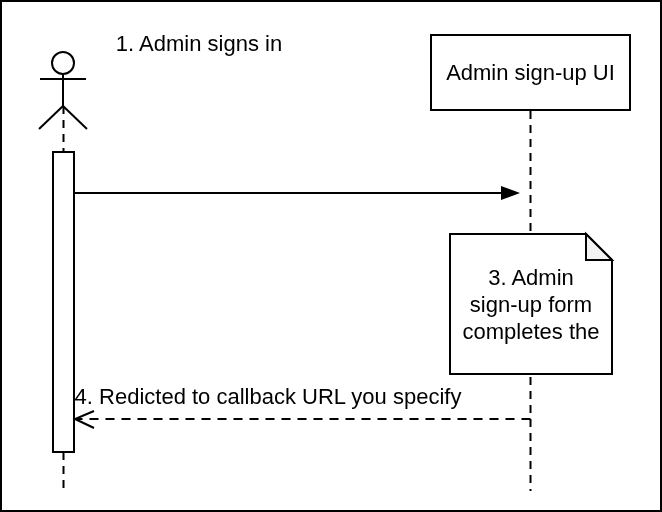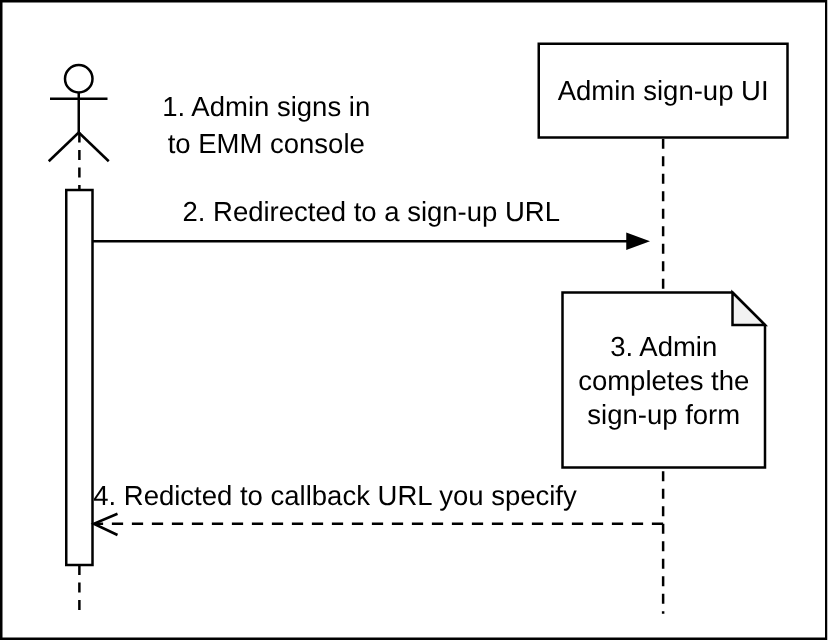--- a/index.html
+++ b/index.html
@@ -49,25 +49,24 @@
   .label {
     position: absolute;
     font-size: 22px;
     text-align: center;
     color: var(--stroke, #000000);
   }
   .text-line {
     white-space: nowrap;
   }
   .label-step1 {
-    left: 116px;
+    left: 102px;
     top: 27px;
     width: 190px;
     line-height: 29px;
-    margin-top: 42px;
   }
   .participant-box {
     position: absolute;
     left: 428px;
     top: 32px;
     width: 201px;
     height: 77px;
     box-sizing: border-box;
     border: 2px solid var(--stroke, #000000);
     background: var(--background, #ffffff);
@@ -137,30 +136,28 @@
     </g>
 
     <g>
       <line class="ln dash2" x1="528.5" y1="417" x2="75" y2="417"></line>
       <polyline class="ln" points="92,409 73,417 92,426"></polyline>
     </g>
   </svg>
 
   <div class="label label-step1">
     <div class="text-line">1. Admin signs in</div>
-    <div class="text-line">to EMM console</div>
   </div>
 
   <div class="participant-box">
     <span class="text-line">Admin sign-up UI</span>
   </div>
 
-  <div class="label label-step2 text-line">2. Redirected to a sign-up URL</div>
 
   <div class="note-text">
     <div class="text-line">3. Admin</div>
+    <div class="text-line">sign-up form</div>
     <div class="text-line">completes the</div>
-    <div class="text-line">sign-up form</div>
   </div>
 
   <div class="label label-step4 text-line">4. Redicted to callback URL you specify</div>
 
 </div>
 
 </body></html>

